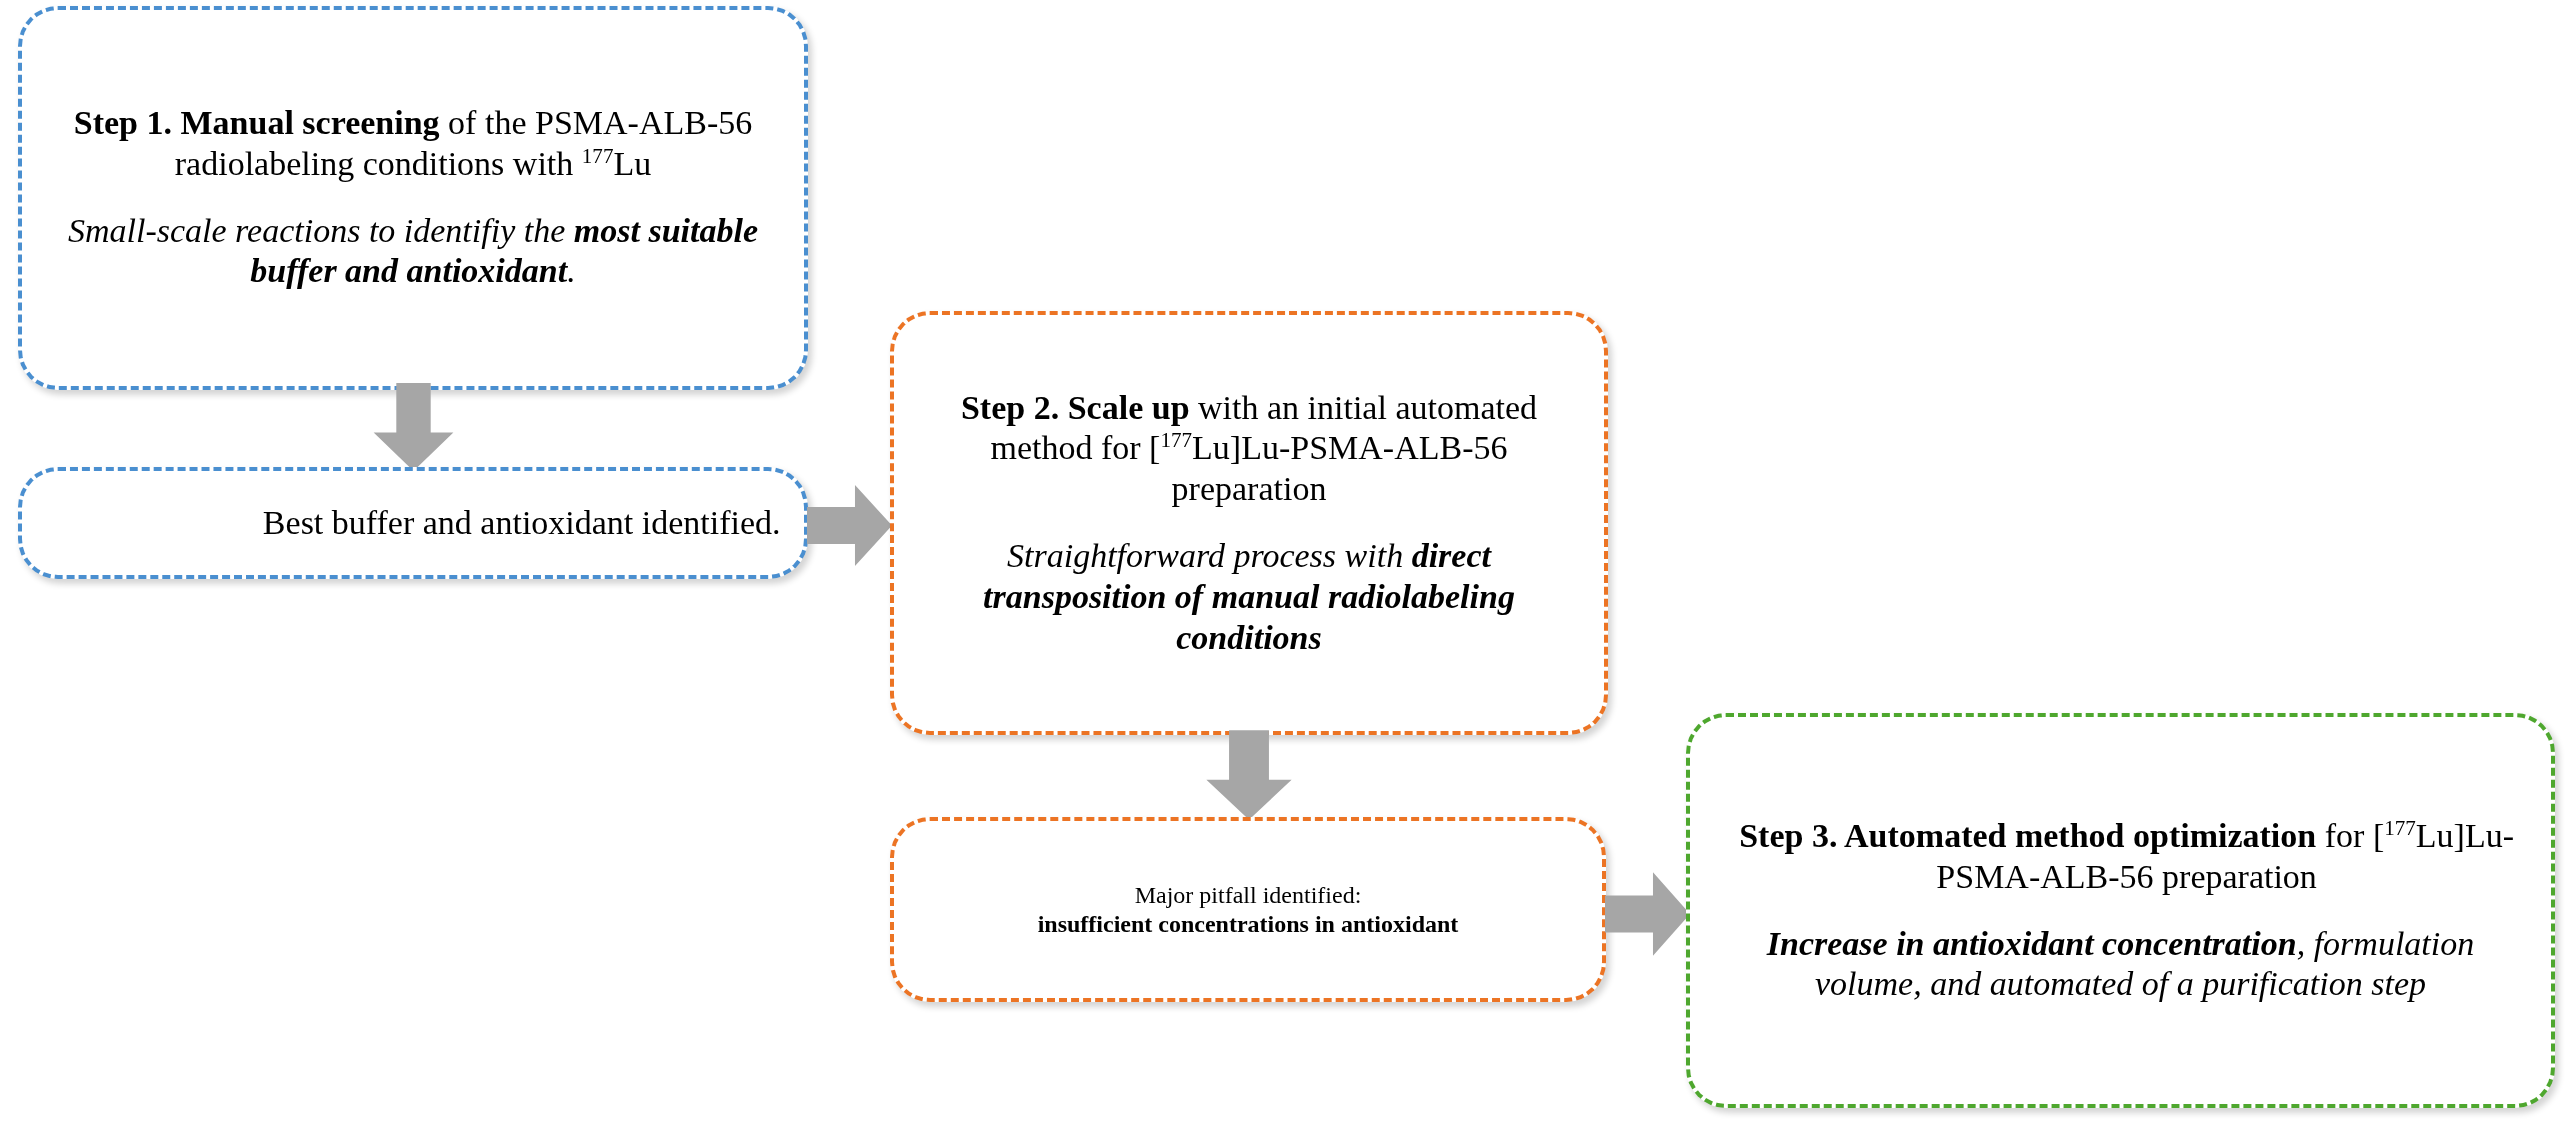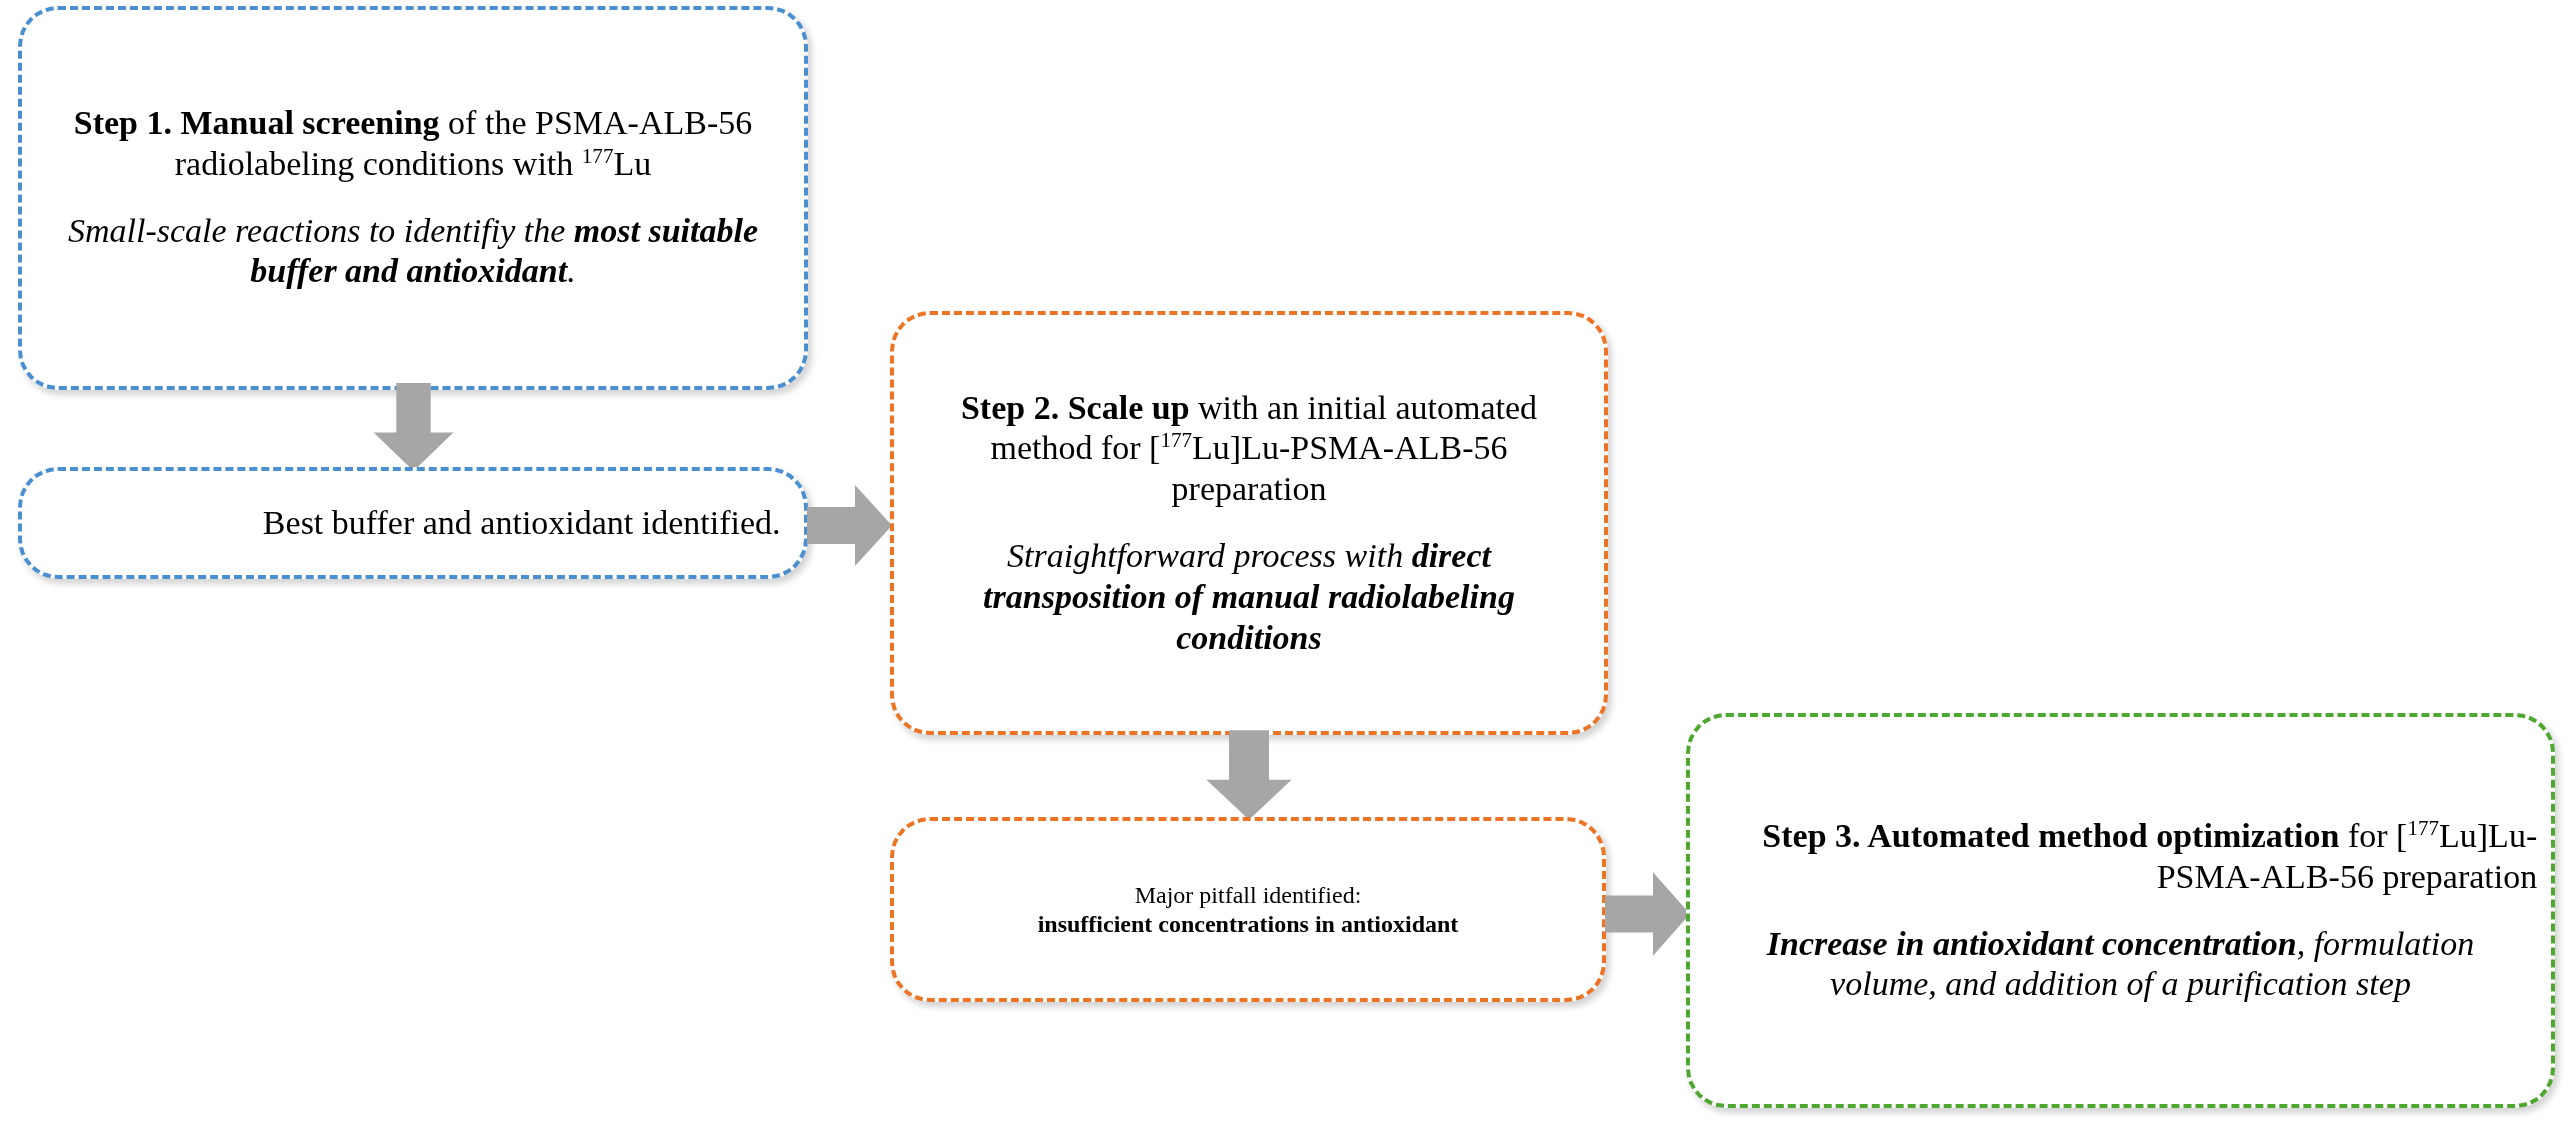--- a/index.html
+++ b/index.html
@@ -51,21 +51,21 @@
   #node-best-buffer{ left:18px;   top:467px;  width:790px; height:112px; }
   #node-step2      { left:890px; top:311px;  width:718px; height:424px; }
   #node-pitfall    { left:890px; top:817px; width:716px; height:185px; }
   #node-step3      { left:1686px; top:713px; width:869px; height:395px; }
 
   #node-step1 .para{ font-size:34px; }
   #node-best-buffer .para{ font-size:34px; text-align:right; padding-left:32px; }
   #node-step2 .para{ font-size:34px; }
   #node-pitfall .para{ font-size:24px; }
   #node-step3 .para{ font-size:34px; }
-  #node-step3 .para.head{ text-align:right; padding-left:26px; padding-right:13.8px; }
+  #node-step3 .para.head{ text-align:center; padding-left:26px; padding-right:13.8px; }
 
   
   .arrow{ position:absolute; }
   .arrow svg{ display:block; }
   #arrow-step1-to-best   { left:372px;  top:383px;  width:83px; height:88px; }
   #arrow-best-to-step2   { left:807px; top:482px;  width:85px; height:87px; }
   #arrow-step2-to-pitfall{ left:1205px; top:730px; width:88px; height:90px; }
   #arrow-pitfall-to-step3{ left:1605px; top:869px; width:85px; height:90px; }
 </style>
 </head>
@@ -110,17 +110,17 @@
   </div>
 
   <div class="arrow" id="arrow-pitfall-to-step3">
     <svg viewBox="0 0 124 130" width="85" height="90" aria-hidden="true">
       <polygon points="0,38 70,38 70,4 124,65 70,126 70,92 0,92" fill="#a6a6a6"></polygon>
     </svg>
   </div>
 
   <div class="node green" id="node-step3">
     <p class="para head"><span class="b">Step 3. Automated method optimization</span><span> for [</span><sup>177</sup><span>Lu]Lu-PSMA-ALB-56 preparation</span></p>
-    <p class="para ital"><span class="b">Increase in antioxidant concentration</span><span>, formulation volume, and addition of a purification step</span></p>
+    <p class="para ital"><span class="b">Increase in antioxidant concentration</span><span>, formulation volume, and automated of a purification step</span></p>
   </div>
 
 </div>
 
 
 </body></html>

